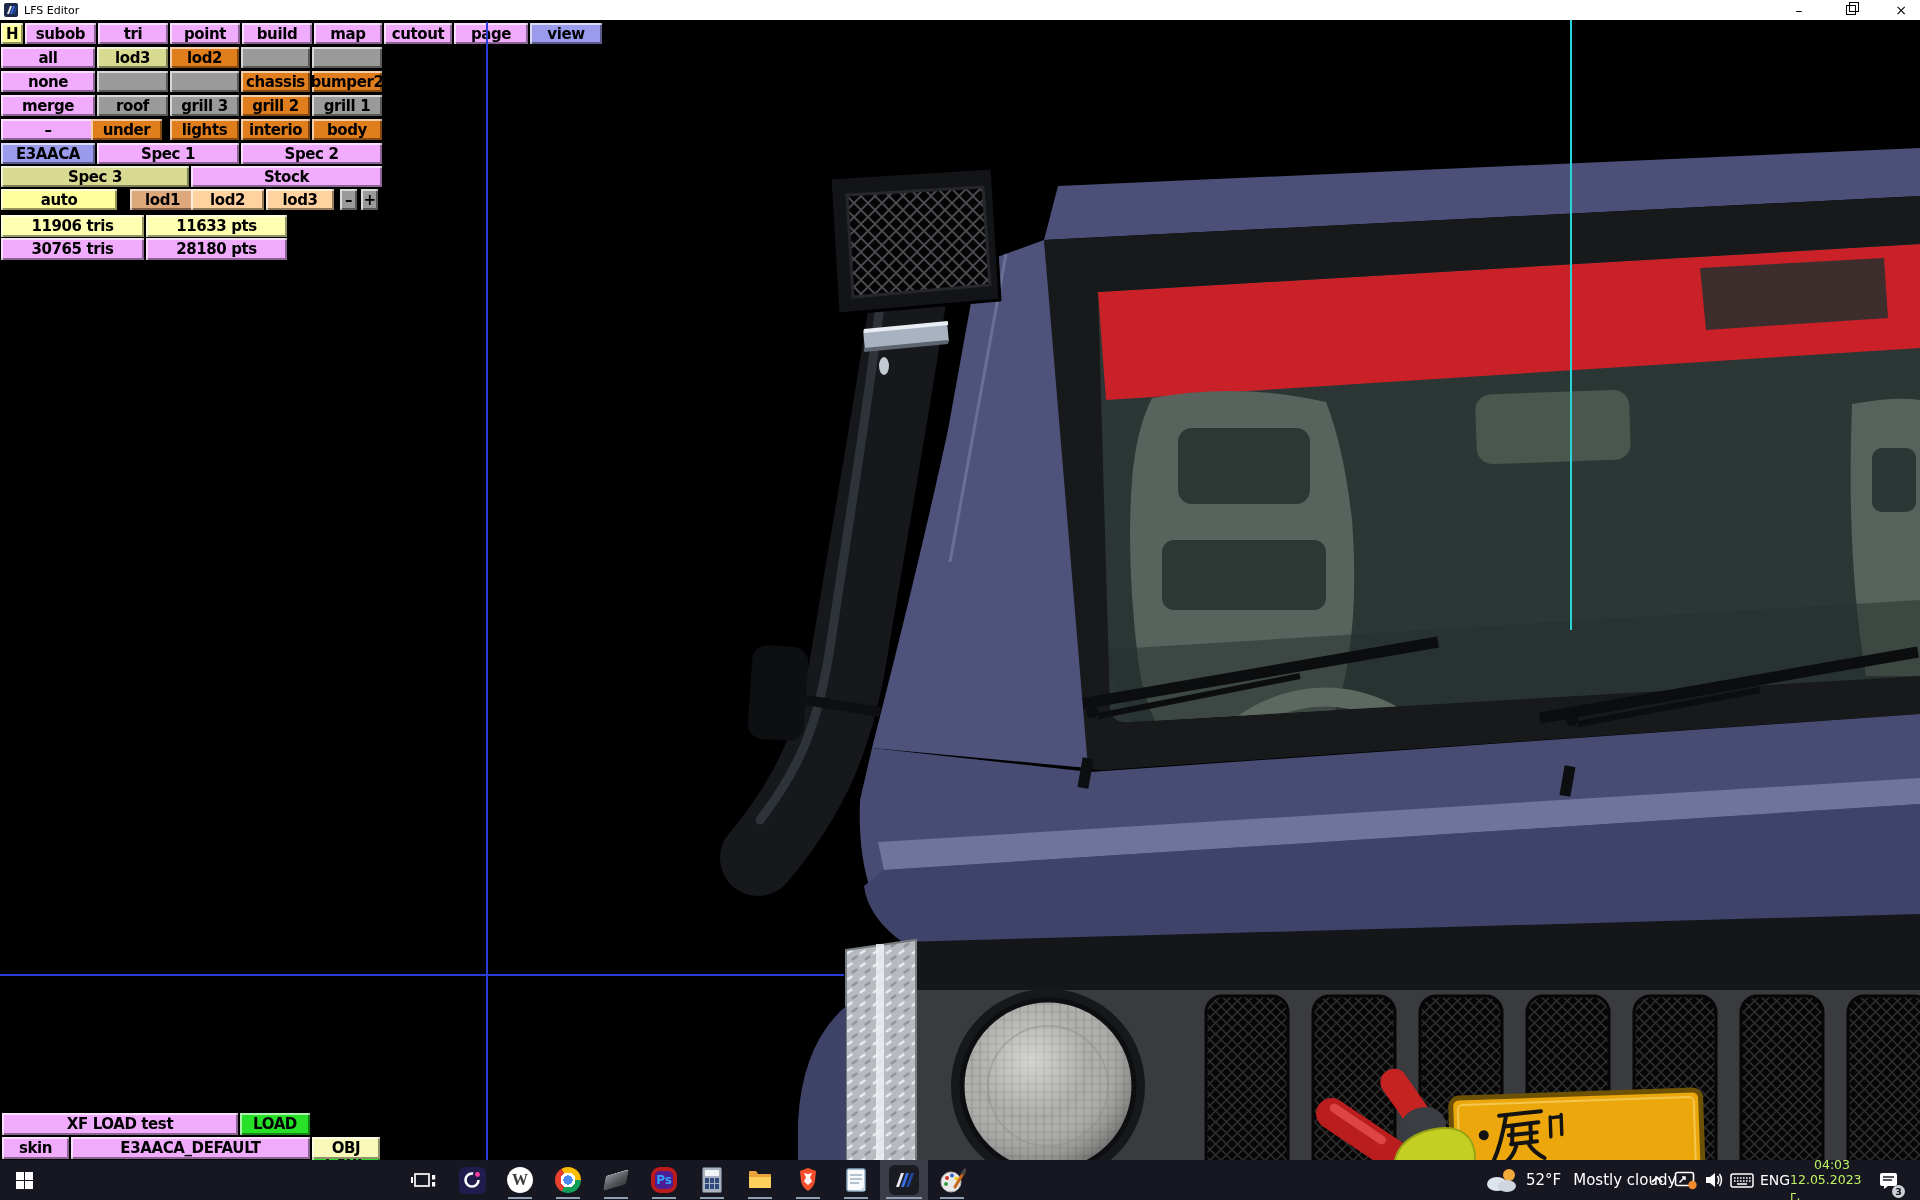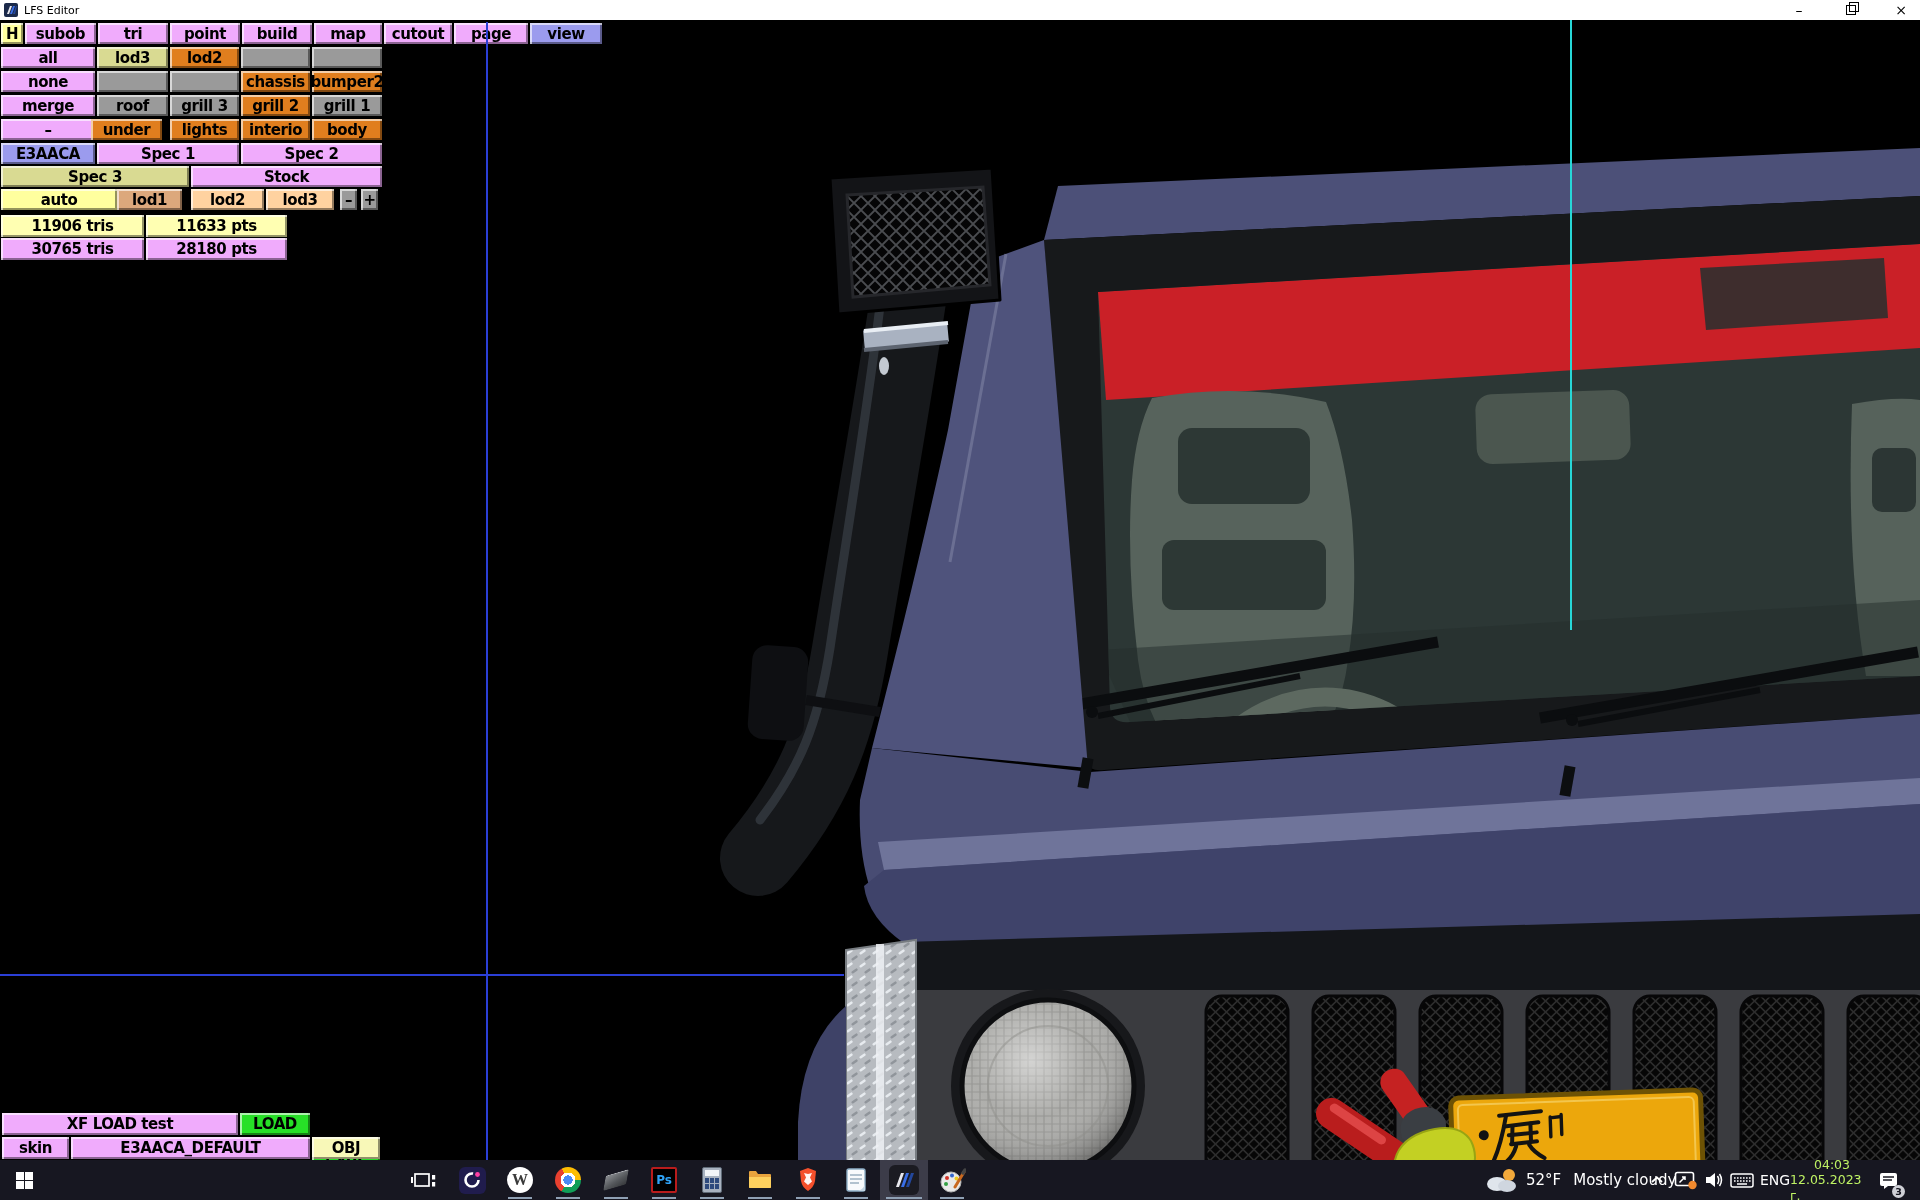--- a/index.html
+++ b/index.html
@@ -47,21 +47,21 @@
   .flower{position:absolute;right:2px;top:0}
   .ticon{position:absolute;top:0;width:48px;height:40px;display:flex;align-items:center;justify-content:center}
   .ticon.active{background:#3c3c49}
   .ul::after{content:"";position:absolute;bottom:1px;left:12px;width:24px;height:2px;background:#8fa0b4}
   .ul.wide::after{left:6px;width:36px}
   .circle-w{width:26px;height:26px;border-radius:50%;background:#fff;display:flex;align-items:center;justify-content:center;
     font-family:"Liberation Serif",serif;font-weight:bold;font-size:16px;color:#3a3a3a}
   .chrome{width:26px;height:26px;border-radius:50%;
     background:radial-gradient(circle,#4a8af4 0 4.6px,#fff 4.6px 7.4px,rgba(0,0,0,0) 7.4px),
     conic-gradient(from -150deg,#e8402f 0 120deg,#fdbd02 0 240deg,#109e58 0 360deg)}
-  .psq{width:26px;height:26px;border-radius:2px;background:#000000;border:2px solid #b91c1c;box-sizing:border-box;
+  .psq{width:26px;height:26px;border-radius:9px;background:#4c1d95;border:4px solid #b91c1c;box-sizing:border-box;
     display:flex;align-items:center;justify-content:center;font-size:12px;font-weight:bold;color:#2fa3f7}
   .laptop{width:24px;height:13px;background:linear-gradient(160deg,#8a8d91 0%,#55585c 55%,#35373a 100%);
     border-radius:2px;transform:rotate(-16deg) skewX(-26deg);border-top:1px solid #b5b8bc}
   .calc{width:20px;height:26px;background:#a8b2c0;border:1px solid #5f6a77;border-radius:2px;box-sizing:border-box;padding:2px}
   .calc .disp{height:6px;background:#f2f5f8;margin-bottom:2px}
   .calc .keys{display:grid;grid-template-columns:1fr 1fr 1fr;gap:1.5px}
   .calc .keys span{height:4.5px;background:#2e4a7d}
   .purple-app{width:27px;height:27px;border-radius:6px;background:#201c4d;display:flex;align-items:center;justify-content:center}
   .tray{position:absolute;top:0;height:40px;display:flex;align-items:center;color:#fff}
   .tray-text{font-size:15px;color:#fff}
@@ -271,21 +271,21 @@
   <div class="btn o" style="left:312px;top:119px;width:70px">body</div>
 
   <div class="btn pw" style="left:1px;top:143px;width:94px">E3AACA</div>
   <div class="btn g" style="left:97px;top:143px;width:142px">Spec 1</div>
   <div class="btn g" style="left:241px;top:143px;width:141px">Spec 2</div>
 
   <div class="btn ol" style="left:1px;top:166px;width:188px">Spec 3</div>
   <div class="btn g" style="left:191px;top:166px;width:191px">Stock</div>
 
   <div class="btn yl" style="left:1px;top:189px;width:116px">auto</div>
-  <div class="btn tn" style="left:117px;top:189px;width:65px">lod1</div>
+  <div class="btn tn" style="left:130px;top:189px;width:65px">lod1</div>
   <div class="btn pc" style="left:191px;top:189px;width:73px">lod2</div>
   <div class="btn pc" style="left:266px;top:189px;width:68px">lod3</div>
   <div class="btn d" style="left:340px;top:189px;width:17px">–</div>
   <div class="btn d" style="left:361px;top:189px;width:17px">+</div>
 
   <div class="btn ys h22" style="left:1px;top:215px;width:143px">11906 tris</div>
   <div class="btn ys h22" style="left:146px;top:215px;width:141px">11633 pts</div>
   <div class="btn g h22" style="left:1px;top:238px;width:143px">30765 tris</div>
   <div class="btn g h22" style="left:146px;top:238px;width:141px">28180 pts</div>
 </div>

